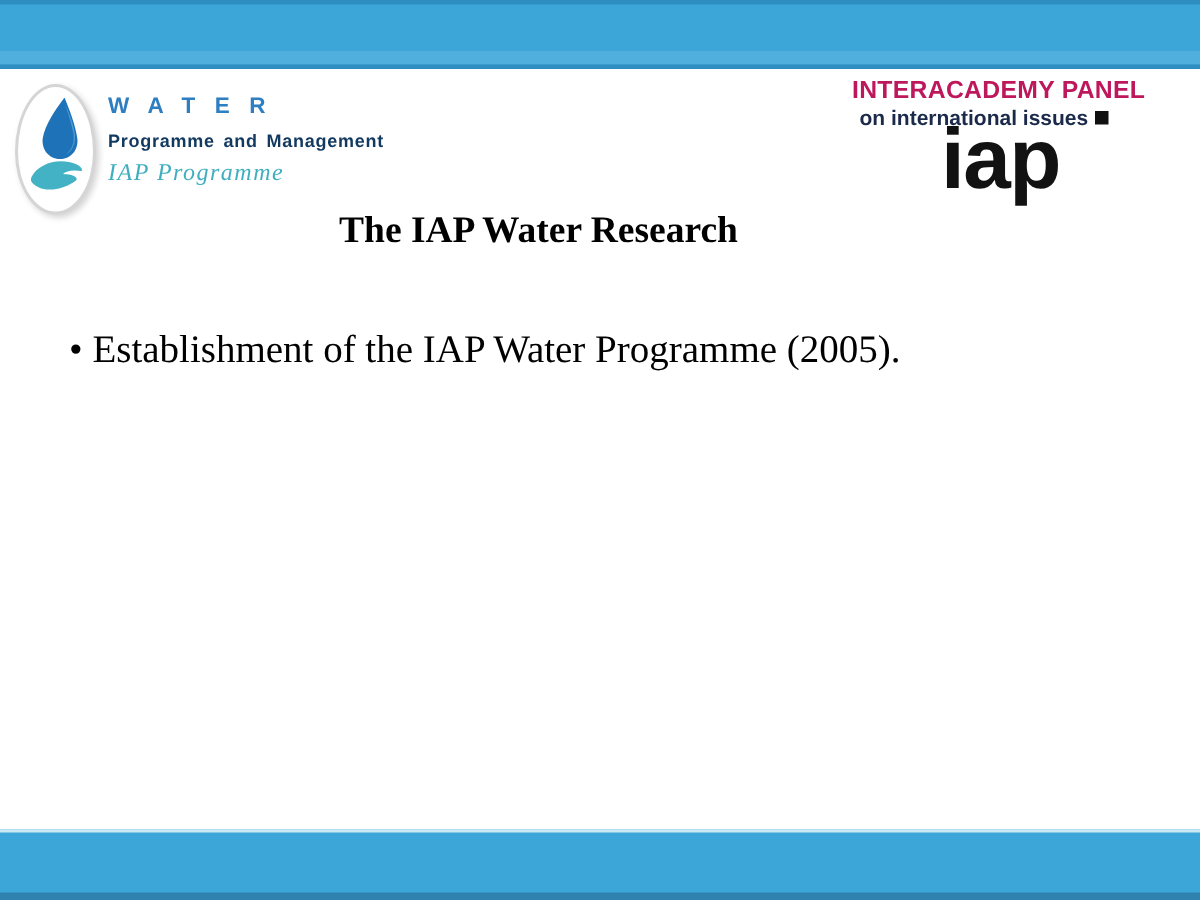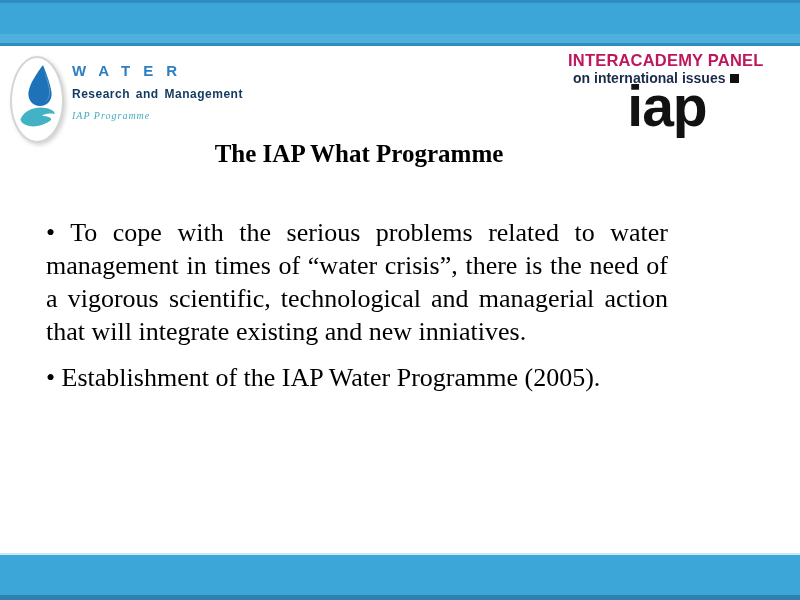--- a/index.html
+++ b/index.html
@@ -51,21 +51,21 @@
   }
   .water-sub {
     margin-top: 6px;
     font-weight: bold; font-size: 12px; line-height: 13px;
     letter-spacing: 0.5px; word-spacing: 2px;
     color: #12395F; white-space: nowrap;
   }
   .water-tag {
     margin-top: 9px;
     font-family: "Liberation Serif", serif;
-    font-style: italic; font-size: 10px; line-height: 11px;
+    font-style: italic; font-size: 16px; line-height: 11px;
     letter-spacing: 1px; color: #3FAEBE; white-space: nowrap;
   }
 
   
   .iap-logo { position: absolute; left: 568px; top: 51px; width: 200px; font-family: "Liberation Sans", sans-serif; }
   .iap-the { font-weight: bold; font-size: 13px; line-height: 13px; color: #1B2A4A; }
   .iap-panel { font-weight: bold; font-size: 16.5px; line-height: 19px; letter-spacing: 0.2px; color: #be185d; white-space: nowrap; }
   .iap-issues-row { display: flex; align-items: center; gap: 5px; margin-top: 2px; margin-left: 5px; }
   .iap-issues { font-weight: bold; font-size: 14px; line-height: 13px; color: #1B2A4A; white-space: nowrap; }
   .iap-square { width: 9px; height: 9px; background: #111111; flex: 0 0 auto; }
@@ -105,36 +105,35 @@
       <svg class="water-drop" width="26" height="42" viewBox="0 0 26 42">
         <path d="M16,0 C10,8 3,18 1.5,27 C0.5,34 5,41 13,41 C21,41 25.5,34 24.5,27 C23,18 20,10 16,0 Z" fill="#1E72B8"></path>
         <path d="M16,4 C19,10 22,17 23,25 C23.5,31 21,36 17,38 C22,34 23,28 21.5,22 C20,15 18,9 16,4 Z" fill="#4D9AD0"></path>
       </svg>
       <svg class="water-swoosh" width="38" height="26" viewBox="0 0 38 26">
         <path d="M2,13 C6,5 17,1 27,3 C33,4.2 36.5,7 35.5,9 C29,8 25,9 23,11 C29,11 33,13 32,15 C25,21 13,23 7,20 C2.5,18 0.8,15.5 2,13 Z" fill="#43B2C4"></path>
       </svg>
     </div>
     <div class="water-text">
       <div class="water-name">WATER</div>
-      <div class="water-sub">Research and Management</div>
+      <div class="water-sub">Programme and Management</div>
       <div class="water-tag">IAP Programme</div>
     </div>
   </div>
 
   <div class="iap-logo">
     <div class="iap-panel">INTERACADEMY PANEL</div>
     <div class="iap-issues-row">
       <span class="iap-issues">on international issues</span>
       <span class="iap-square"></span>
     </div>
     <div class="iap-wordmark">iap</div>
   </div>
 
-  <h1 class="title">The IAP What Programme</h1>
+  <h1 class="title">The IAP Water Research</h1>
 
   <div class="body-text">
-    <p>• To cope with the serious problems related to water management in times of “water crisis”, there is the need of a vigorous scientific, technological and managerial action that will integrate existing and new inniatives.</p>
     <p>• Establishment of the IAP Water Programme (2005).</p>
   </div>
 
   <div class="bottom-bar"></div>
 
 </div>
 
 </body></html>

